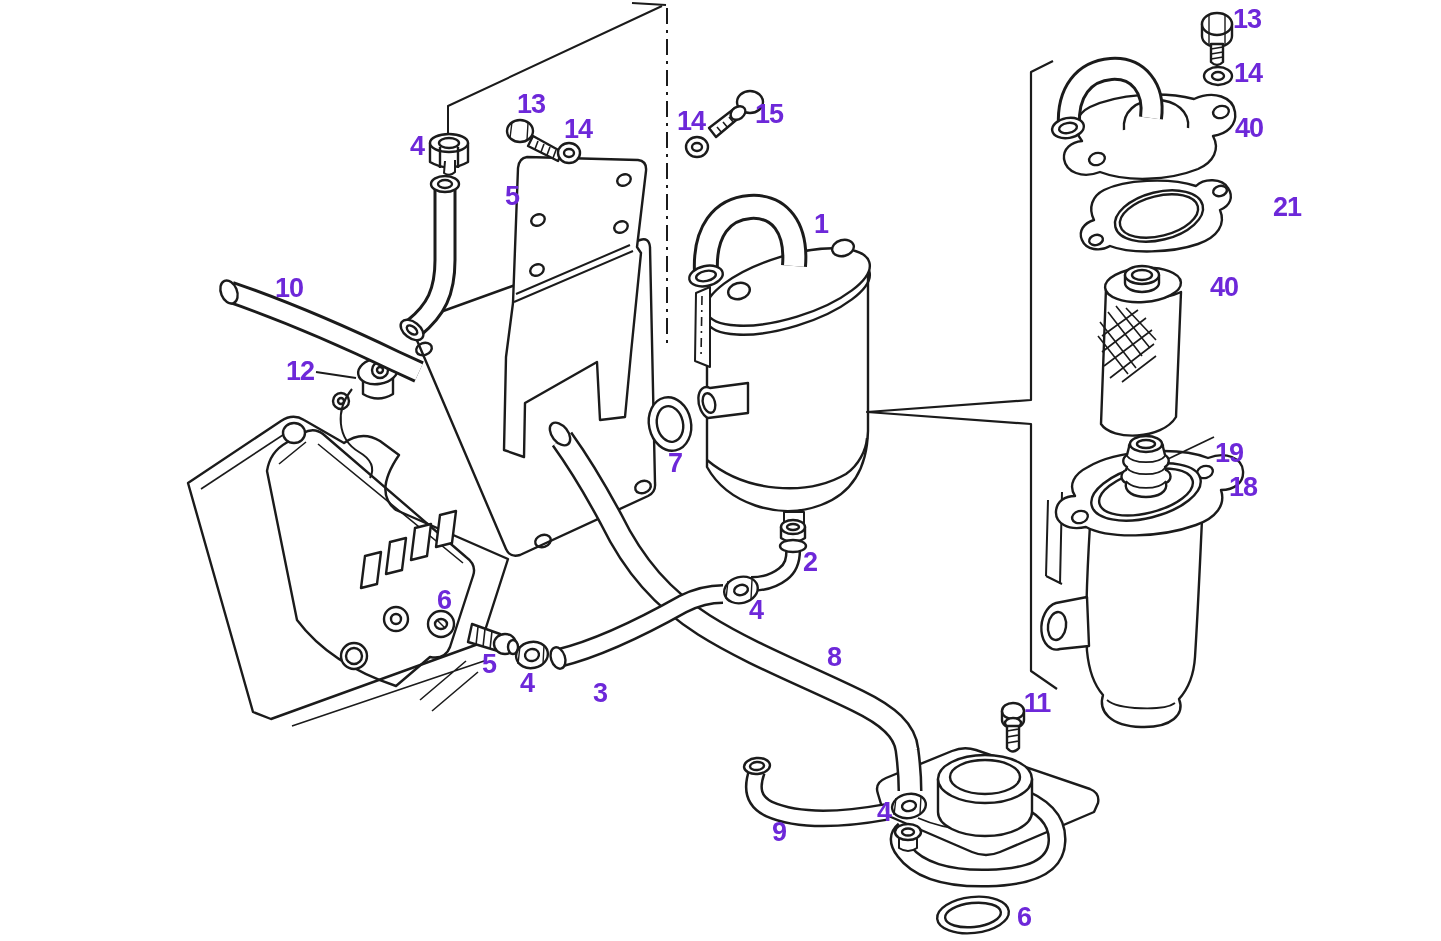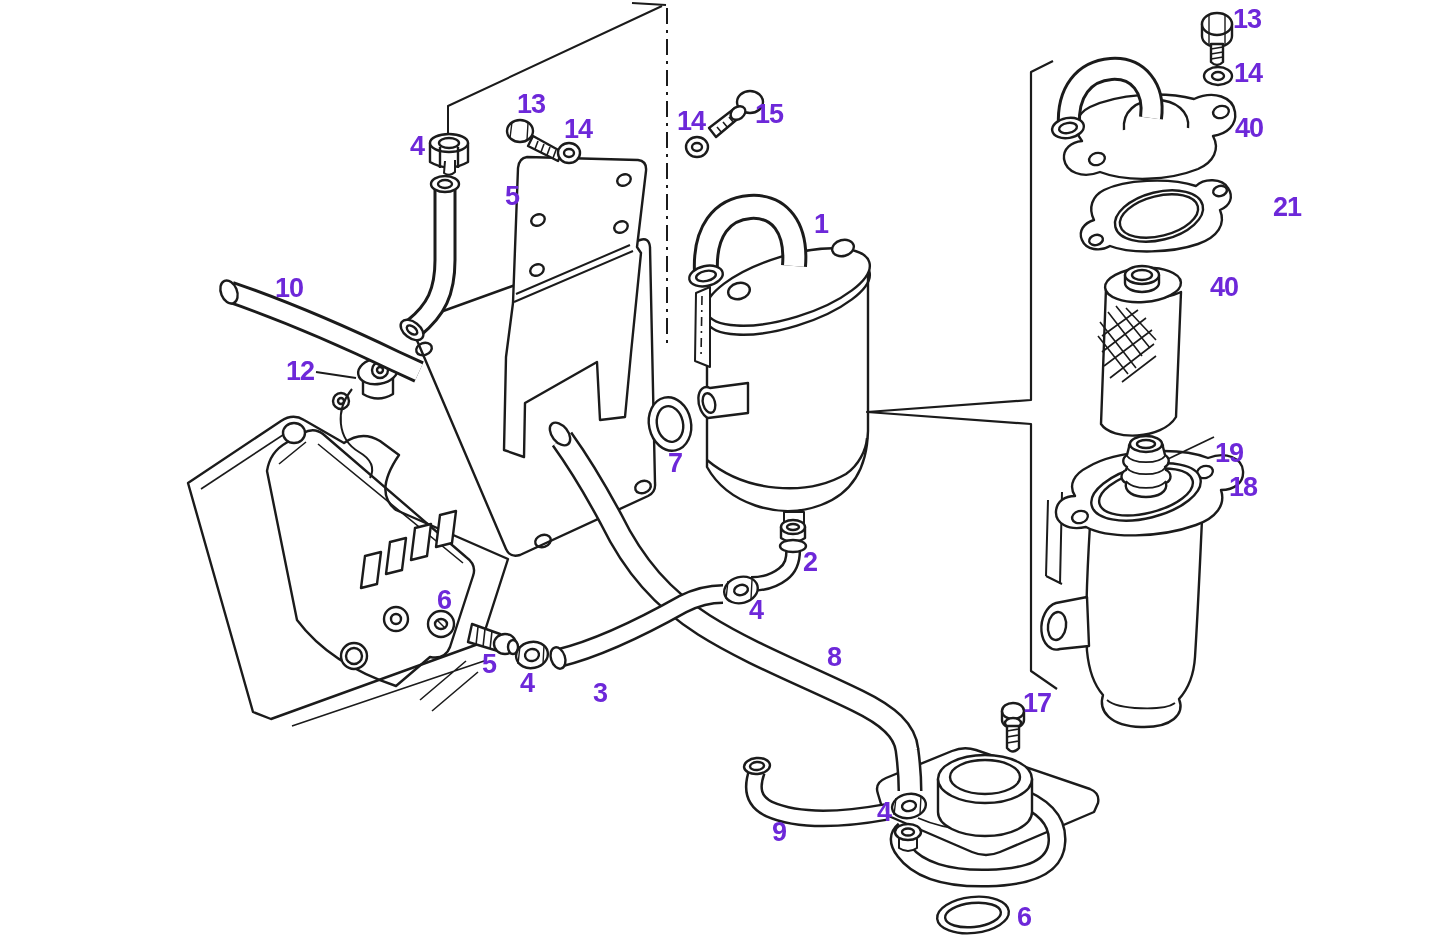--- a/index.html
+++ b/index.html
@@ -334,21 +334,21 @@
       <div class="callout" style="left: 289px; top: 288px;">10</div>
       <div class="callout" style="left: 300px; top: 371px;">12</div>
       <div class="callout" style="left: 675px; top: 463px;">7</div>
       <div class="callout" style="left: 810px; top: 562px;">2</div>
       <div class="callout" style="left: 756px; top: 610px;">4</div>
       <div class="callout" style="left: 444px; top: 600px;">6</div>
       <div class="callout" style="left: 489px; top: 664px;">5</div>
       <div class="callout" style="left: 527px; top: 683px;">4</div>
       <div class="callout" style="left: 600px; top: 693px;">3</div>
       <div class="callout" style="left: 834px; top: 657px;">8</div>
-      <div class="callout" style="left: 1037px; top: 703px;">17</div>
+      <div class="callout" style="left: 1037px; top: 703px;">11</div>
       <div class="callout" style="left: 884px; top: 812px;">4</div>
       <div class="callout" style="left: 779px; top: 832px;">9</div>
       <div class="callout" style="left: 1024px; top: 917px;">6</div>
       <div class="callout" style="left: 1247px; top: 19px;">13</div>
       <div class="callout" style="left: 1248px; top: 73px;">14</div>
       <div class="callout" style="left: 1249px; top: 128px;">40</div>
       <div class="callout" style="left: 1247px; top: 207px; margin-left: 40px;">21</div>
       <div class="callout" style="left: 1224px; top: 287px;">40</div>
       <div class="callout" style="left: 1229px; top: 429px; margin-top: 24px;">19</div>
       <div class="callout" style="left: 1243px; top: 487px; text-align: right;">18</div>

